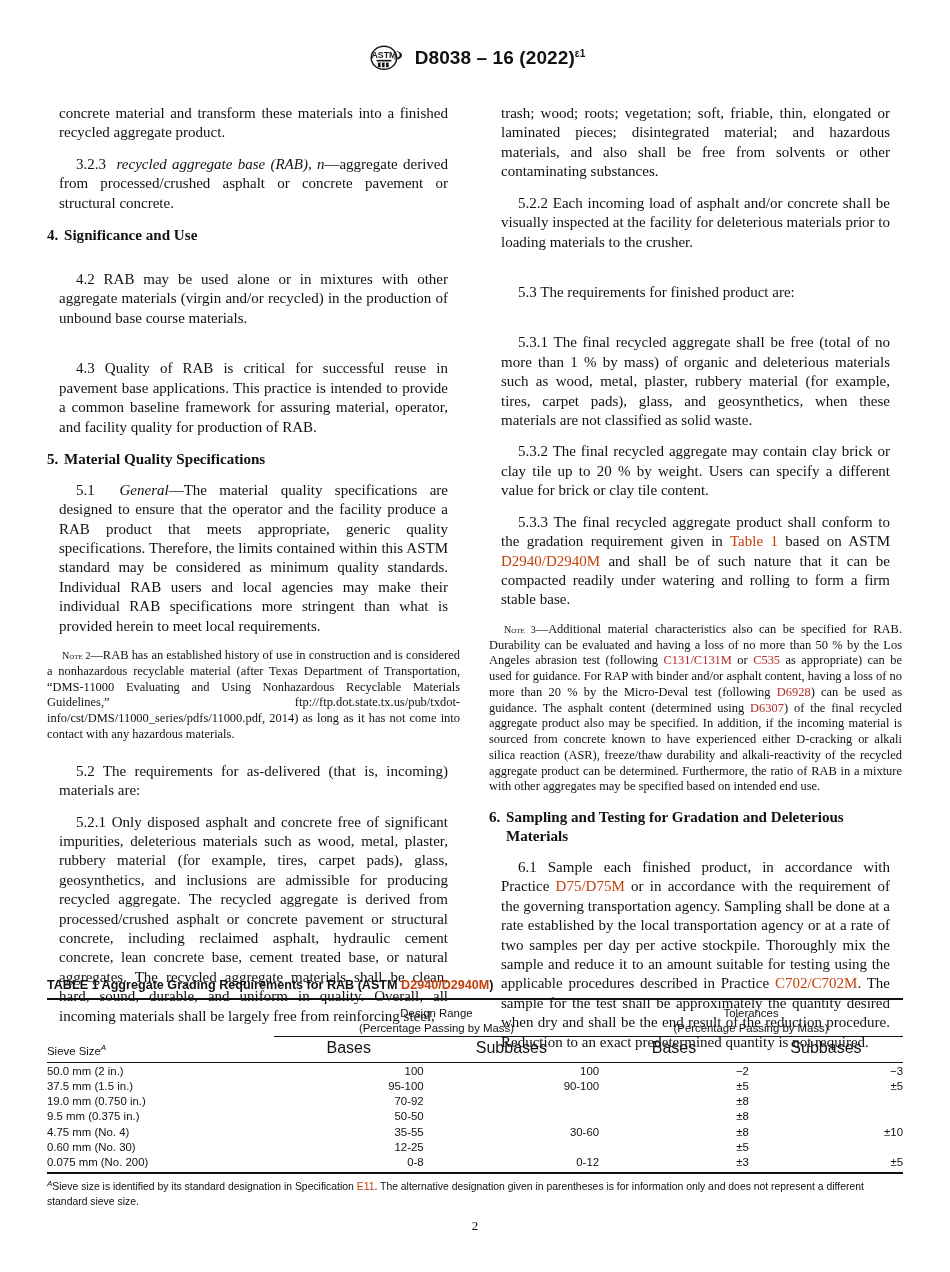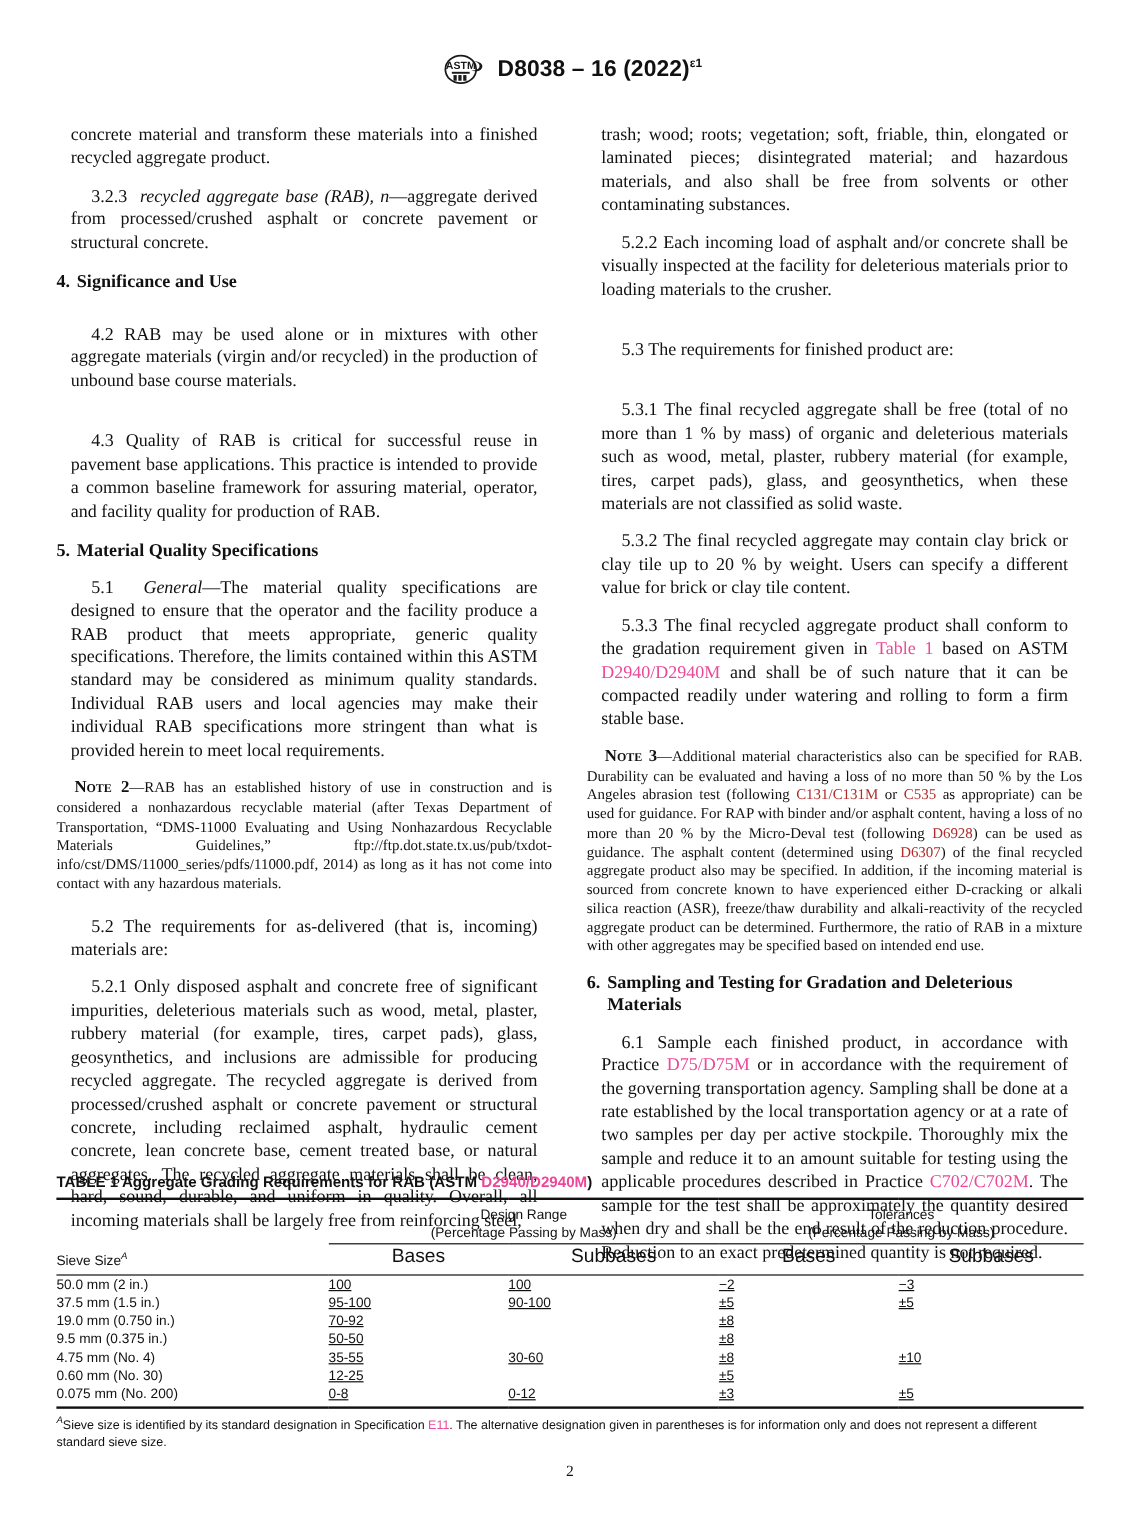--- a/index.html
+++ b/index.html
@@ -85,35 +85,34 @@
   h2.sec .sec-title {
     display: inline-block;
     width: 370px;
     vertical-align: top;
   }
 
   .gap { height: 7px; }
 
   em, .ital { font-style: italic; }
   .ref {
-    color: #ec4899;
+    color: #c2410c;
   }
 
   
   .note {
     font-size: 12.45px;
     line-height: 1.265;
     text-align: justify;
     margin: 7px 0 0 0;
     text-indent: 15px;
   }
   .note-label {
     font-variant: small-caps;
-    font-size: 14px;
-    font-weight: bold;
+    font-size: 10px;
   }
   .note .ref { color: #b02a2a; }
 
   
   .table-wrap {
     position: absolute;
     left: 47px;
     top: 978px;
     width: 856px;
     font-family: "Liberation Sans", "DejaVu Sans", sans-serif;
@@ -156,23 +155,22 @@
   }
   .grp-rule {
     border-top: 1px solid #111;
   }
   td.cell-label {
     text-align: left;
     padding: 1.6px 0 1.6px 0 !important;
     white-space: nowrap;
   }
   td.cell-val {
-    text-align: left;
+    text-align: right;
     padding: 1.6px 0 !important;
-    text-decoration: underline;
   }
   .col-sieve { width: 26.5%; }
   .col-db { width: 17.5%; }
   .col-ds { width: 20.5%; }
   .col-tb { width: 17.5%; }
   .col-ts { width: 18%; }
 
   .table-footnote {
     font-family: "Liberation Sans", "DejaVu Sans", sans-serif;
     font-size: 10.4px;

